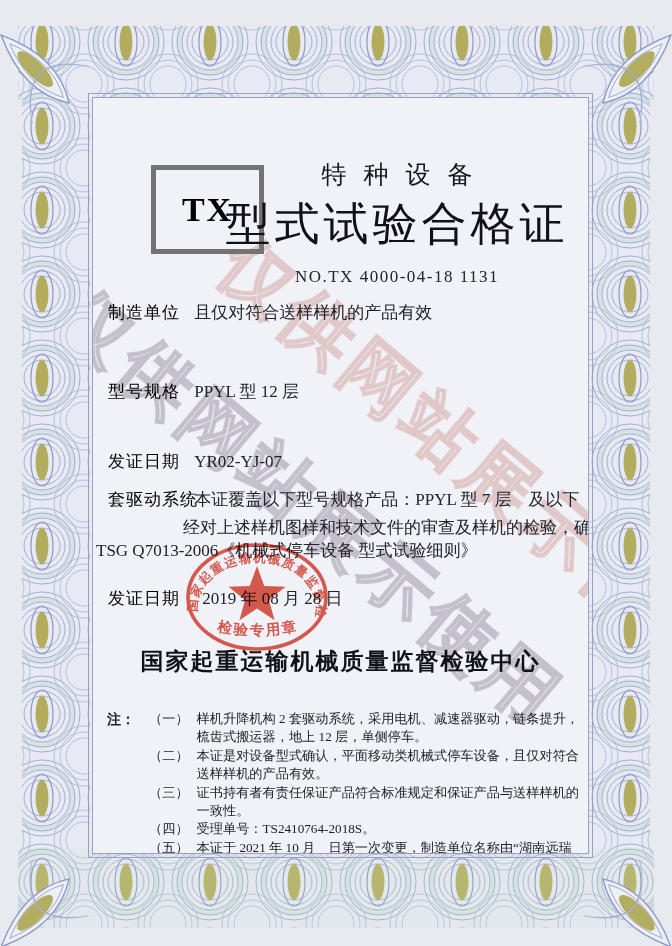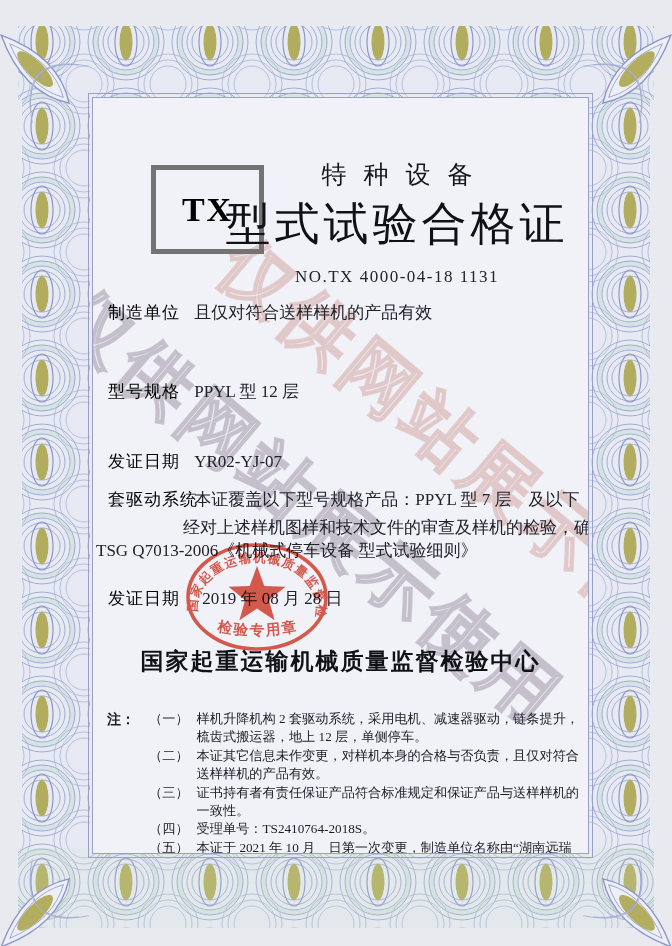--- a/index.html
+++ b/index.html
@@ -172,21 +172,21 @@
       <div class="authority">国家起重运输机械质量监督检验中心</div>
 
       <div class="note-label">注：</div>
       <div class="notes">
         <div class="note-item">
           <span class="num">（一）</span>
           <span class="txt">样机升降机构 2 套驱动系统，采用电机、减速器驱动，链条提升，梳齿式搬运器，地上 12 层，单侧停车。</span>
         </div>
         <div class="note-item">
           <span class="num">（二）</span>
-          <span class="txt">本证其它信息未作变更，对样机本身的合格与否负责，且仅对符合送样样机的产品有效。</span>
+          <span class="txt">本证是对设备型式确认，平面移动类机械式停车设备，且仅对符合送样样机的产品有效。</span>
         </div>
         <div class="note-item">
           <span class="num">（三）</span>
           <span class="txt">证书持有者有责任保证产品符合标准规定和保证产品与送样样机的一致性。</span>
         </div>
         <div class="note-item">
           <span class="num">（四）</span>
           <span class="txt">受理单号：TS2410764-2018S。</span>
         </div>
         <div class="note-item">

